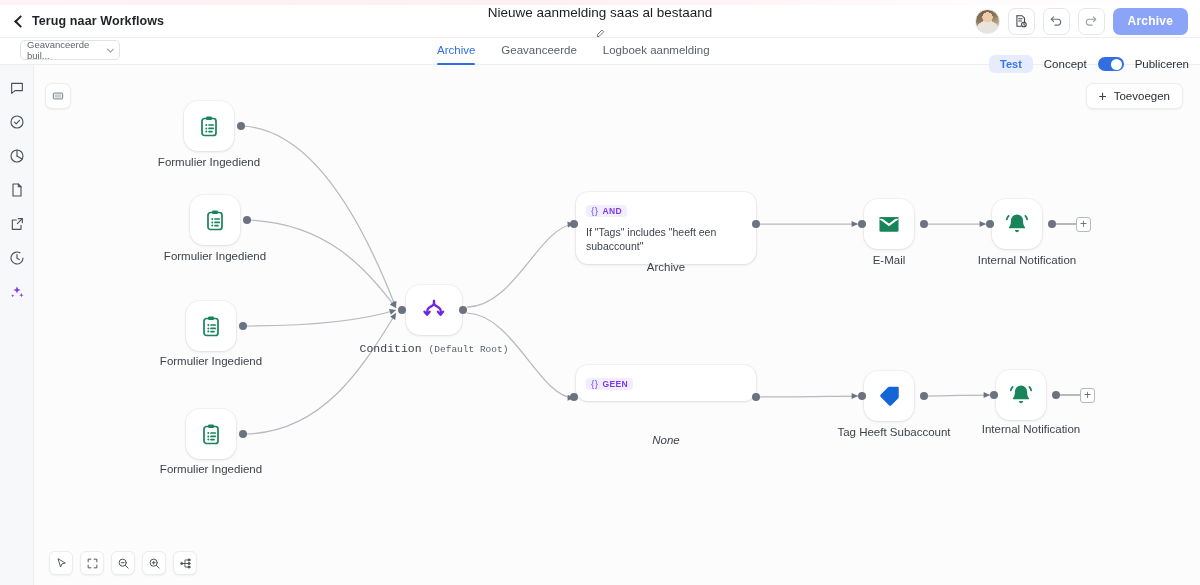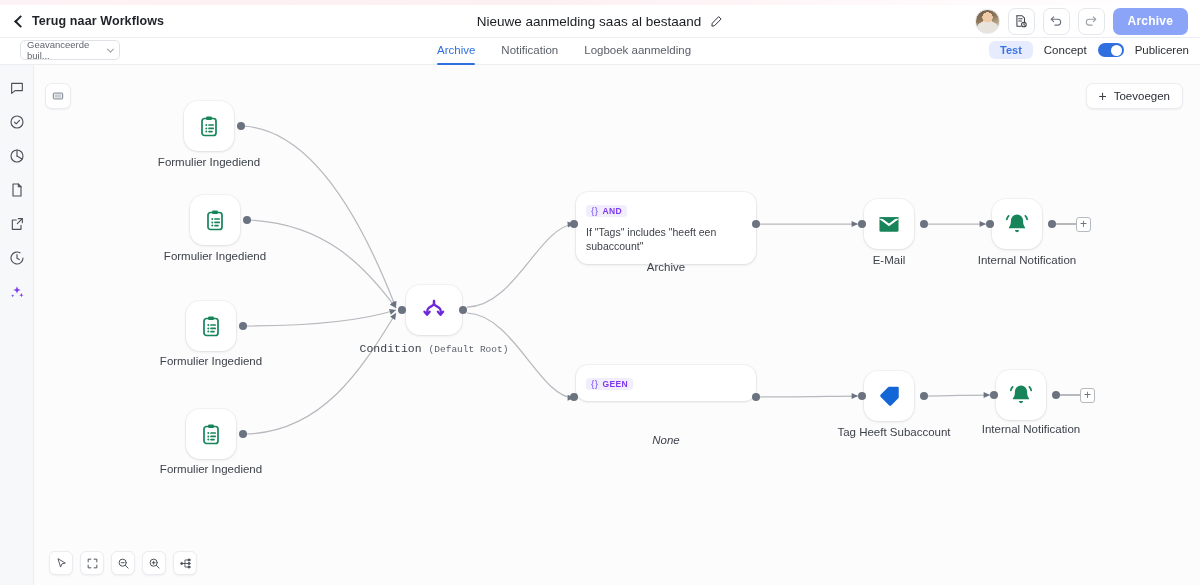--- a/index.html
+++ b/index.html
@@ -29,20 +29,21 @@
     margin-left: 16px; cursor: pointer;
   }
   .back-chevron { width: 9px; height: 9px; border-left: 2px solid #1f2328;
     border-bottom: 2px solid #1f2328; transform: rotate(45deg); margin-top: 0px; }
   .back-label { font-size: 12.5px; color: #1f2328; font-weight: 600; letter-spacing: .1px; }
 
   .wf-title-wrap {
     position: absolute; left: 0; right: 0; top: 0; height: 33px;
     display: flex; align-items: center; justify-content: center; gap: 9px;
     pointer-events: none;
+    flex-direction: column;
   }
   .wf-title { font-size: 13.5px; color: #1a1d21; font-weight: 400; }
   .pencil { width: 13px; height: 13px; pointer-events: auto; cursor: pointer; }
 
   .header-right {
     margin-left: auto; margin-right: 12px;
     display: flex; align-items: center; gap: 8px;
   }
   .avatar {
     width: 25px; height: 25px; border-radius: 50%;
@@ -83,21 +84,21 @@
     font-size: 11.5px; color: #5b6069; line-height: 24px; cursor: pointer;
     position: relative; padding-bottom: 3px;
   }
   .tab.active { color: #2f6fe0; font-weight: 500; }
   .tab.active::after {
     content:""; position: absolute; left: 0; right: 0; bottom: 0;
     height: 2px; background: #2f6fe0; border-radius: 2px;
   }
 
   .pub-group {
-    position: absolute; right: 11px; top: 3px;
+    position: absolute; right: 11px; top: 17px;
     display: flex; align-items: center; gap: 11px;
   }
   .test-btn {
     background: #e6ecfd; color: #3b74e3; font-size: 11px; font-weight: 600;
     border-radius: 6px; padding: 3px 11px; cursor: pointer; border: none;
     font-family: inherit;
   }
   .pub-label { font-size: 11.5px; color: #2b2f36; }
   .toggle {
     width: 26px; height: 14px; border-radius: 8px; background: #2f6fe0;
@@ -237,21 +238,21 @@
   </div>
 
   <div class="subheader">
     <div class="adv-select">
       <span>Geavanceerde buil...</span>
       <span class="caret"></span>
     </div>
 
     <div class="tabs">
       <div class="tab active">Archive</div>
-      <div class="tab">Notification</div>
+      <div class="tab">Geavanceerde</div>
       <div class="tab">Logboek aanmelding</div>
     </div>
 
     <div class="pub-group">
       <button class="test-btn">Test</button>
       <span class="pub-label">Concept</span>
       <div class="toggle">
           <span class="knob"></span>
         </div>
       <span class="pub-label">Publiceren</span>

